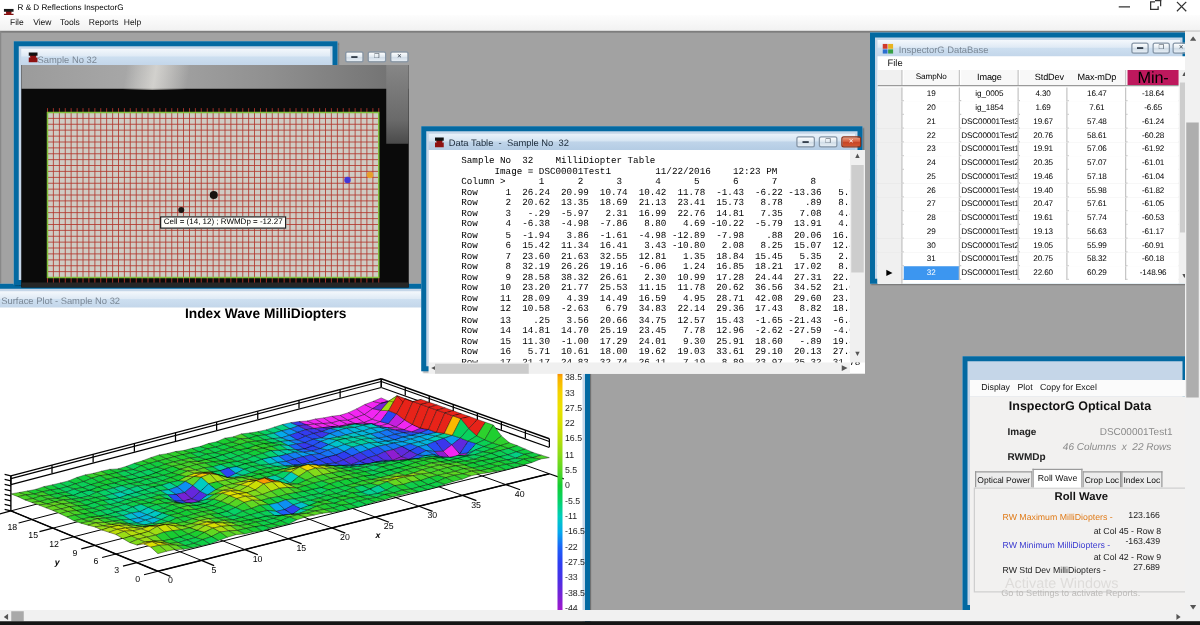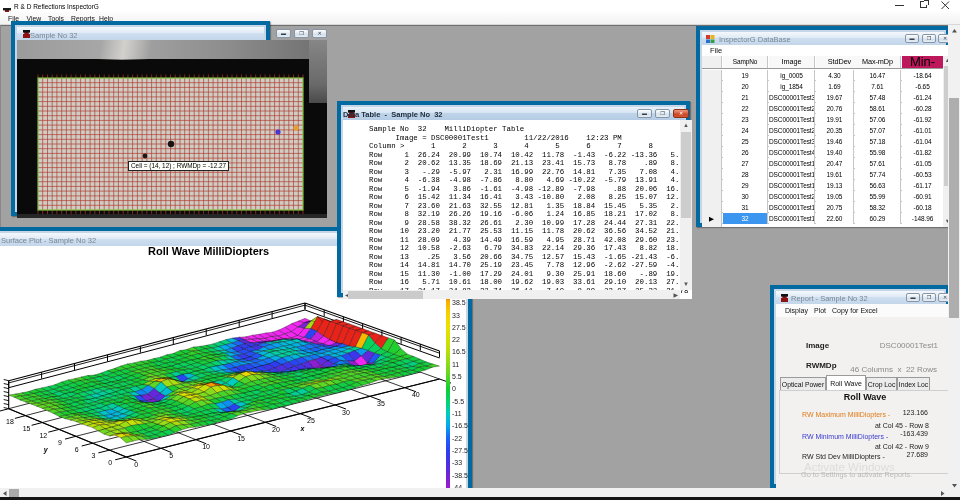--- a/index.html
+++ b/index.html
@@ -36,21 +36,21 @@
 <div class="abs" style="left:0;top:25px;width:960px;height:1px;background:#6e6e6e;"></div>
 <div class="abs" style="left:0;top:25px;width:1px;height:472px;background:#888;"></div>
 <div class="abs" style="left:959px;top:25px;width:1px;height:472px;background:#909090;"></div>
 
 <div class="win" style="left:-19px;top:227px;width:491px;height:290px;">
  <div class="tbar">
   <span style="position:absolute;left:14px;top:3px;">Surface Plot - Sample No 32</span>
  </div>
  <div class="abs" style="left:2px;top:15px;right:2px;height:272px;background:#ffffff;"></div>
 </div>
-<div class="abs" style="left:148px;top:245px;font-size:11px;font-weight:bold;color:#000;white-space:nowrap;">Roll Wave MilliDiopters</div>
+<div class="abs" style="left:148px;top:245px;font-size:11px;font-weight:bold;color:#000;white-space:nowrap;">Index Wave MilliDiopters</div>
 <svg width="470" height="262" viewBox="0 0 470 262" style="position:absolute;left:0px;top:228px;" xmlns="http://www.w3.org/2000/svg">
     <path d="M126.3 229.0L8.7 180.7 M161.1 220.3L41.6 172.1 M195.9 211.7L74.5 163.4 M230.7 203.0L107.5 154.8 M265.5 194.3L140.4 146.2 M300.3 185.7L173.3 137.5 M335.1 177.0L206.2 128.9 M369.9 168.3L239.2 120.3 M404.7 159.7L272.1 111.6 M439.5 151.0L305.0 103.0 M126.3 229.0L439.5 151.0 M109.5 222.1L420.3 144.1 M92.7 215.2L401.1 137.3 M75.9 208.3L381.9 130.4 M59.1 201.4L362.6 123.6 M42.3 194.5L343.4 116.7 M25.5 187.6L324.2 109.9 M8.7 180.7L305.0 103.0" stroke="#000" stroke-width="0.8" fill="none"></path>
     <line x1="8.7" y1="152.7" x2="305.0" y2="75.0" stroke="#000" stroke-width="1.1"></line>
     <line x1="8.7" y1="154.9" x2="305.0" y2="77.2" stroke="#000" stroke-width="0.9"></line>
     <line x1="8.7" y1="159.7" x2="305.0" y2="82.0" stroke="#000" stroke-width="1.0"></line>
     <line x1="8.7" y1="152.7" x2="8.7" y2="159.2" stroke="#000" stroke-width="1.0"></line>
     <line x1="41.6" y1="144.1" x2="41.6" y2="150.6" stroke="#000" stroke-width="1.0"></line>
     <line x1="74.5" y1="135.4" x2="74.5" y2="141.9" stroke="#000" stroke-width="1.0"></line>
     <line x1="107.5" y1="126.8" x2="107.5" y2="133.3" stroke="#000" stroke-width="1.0"></line>
     <line x1="140.4" y1="118.2" x2="140.4" y2="124.7" stroke="#000" stroke-width="1.0"></line>
@@ -1074,21 +1074,21 @@
 <div style="position:absolute;left:452px;top:385.4px;font-size:7px;color:#222;">0</div>
 <div style="position:absolute;left:452px;top:397.7px;font-size:7px;color:#222;">-5.5</div>
 <div style="position:absolute;left:452px;top:410.0px;font-size:7px;color:#222;">-11</div>
 <div style="position:absolute;left:452px;top:422.4px;font-size:7px;color:#222;">-16.5</div>
 <div style="position:absolute;left:452px;top:434.7px;font-size:7px;color:#222;">-22</div>
 <div style="position:absolute;left:452px;top:447.0px;font-size:7px;color:#222;">-27.5</div>
 <div style="position:absolute;left:452px;top:459.3px;font-size:7px;color:#222;">-33</div>
 <div style="position:absolute;left:452px;top:471.6px;font-size:7px;color:#222;">-38.5</div>
 <div style="position:absolute;left:452px;top:484.0px;font-size:7px;color:#222;">-44</div>
 
-<div class="win" style="left:11px;top:21px;width:259px;height:195px;">
+<div class="win" style="left:11px;top:33px;width:259px;height:195px;">
  <div class="tbar">
   <svg style="position:absolute;left:5px;top:2px;" width="9" height="9">
         <rect x="1" y="5" width="7" height="4" fill="#8e1212"></rect>
         <circle cx="4.5" cy="4" r="2.4" fill="#8e1212"></circle>
         <rect x="1" y="1" width="7" height="2.6" fill="#111"></rect>
       </svg>
   <span style="position:absolute;left:13px;top:3.5px;">Sample No 32</span>
   <div class="tbtn" style="left:259px;">▬</div>
   <div class="tbtn" style="left:277px;">❐</div>
   <div class="tbtn" style="left:295px;">✕</div>
@@ -1112,21 +1112,21 @@
  </div>
 </div>
 
 <div class="win" style="left:337px;top:101px;width:353px;height:196px;">
  <div class="tbar" style="background:linear-gradient(#eaf2fa 0%,#d5e4f2 45%,#bfd4e9 50%,#b4cce4 100%);">
   <svg style="position:absolute;left:4px;top:2px;" width="9" height="9">
         <rect x="1" y="5" width="7" height="4" fill="#8e1212"></rect>
         <circle cx="4.5" cy="4" r="2.4" fill="#8e1212"></circle>
         <rect x="1" y="1" width="7" height="2.6" fill="#111"></rect>
       </svg>
-  <span style="position:absolute;left:0;top:3px;color:#21303f;font-weight:bold;">Data Table&nbsp; -&nbsp; Sample No&nbsp; 32</span>
+  <span style="position:absolute;left:16px;top:3px;color:#21303f;font-weight:normal;">Data Table&nbsp; -&nbsp; Sample No&nbsp; 32</span>
   <div class="tbtn" style="left:294px;">▬</div>
   <div class="tbtn" style="left:312px;">❐</div>
   <div class="tbtn" style="left:330px;width:16px;background:linear-gradient(#e89a7e,#d4593a 50%,#c54426 51%,#d3552f);border-color:#903015;color:#fff;">✕</div>
  </div>
  <div class="abs" style="left:2px;top:15px;width:349px;height:179px;background:#fff;">
   <pre style="position:absolute;left:-1px;top:5px;font-family:'Liberation Mono',monospace;font-size:7.4px;line-height:8.5px;color:#000;padding-left:27px;">Sample No  32    MilliDiopter Table
       Image = DSC00001Test1        11/22/2016    12:23 PM
 Column &gt;      1      2      3      4      5      6      7      8      9
 Row     1  26.24  20.99  10.74  10.42  11.78  -1.43  -6.22 -13.36   5.95
 Row     2  20.62  13.35  18.69  21.13  23.41  15.73   8.78    .89   8.28
@@ -1302,41 +1302,31 @@
   </div>
   <div class="abs" style="left:241px;top:0;width:9px;height:171px;background:#f0f0f0;">
    <div class="abs" style="left:0;top:1px;width:9px;text-align:center;font-size:5.5px;color:#555;">▲</div>
    <div class="abs" style="left:0.5px;top:10px;width:8px;height:120px;background:#cdcdcd;"></div>
    <div class="abs" style="left:0;top:162px;width:9px;text-align:center;font-size:5.5px;color:#555;">▼</div>
   </div>
  </div>
 </div>
 
 <div class="win" style="left:770px;top:285px;width:180px;height:203px;">
- <div class="tbar">
-  <svg style="position:absolute;left:4px;top:2px;" width="9" height="9">
-        <rect x="1" y="5" width="7" height="4" fill="#8e1212"></rect>
-        <circle cx="4.5" cy="4" r="2.4" fill="#8e1212"></circle>
-        <rect x="1" y="1" width="7" height="2.6" fill="#111"></rect>
-      </svg>
-  <span style="position:absolute;left:15px;top:3px;">Report - Sample No 32</span>
-  <div class="tbtn" style="left:130px;width:14px;">▬</div>
-  <div class="tbtn" style="left:146px;width:14px;">❐</div>
-  <div class="tbtn" style="left:162px;width:14px;">✕</div>
- </div>
  <div class="abs" style="left:2px;top:15px;width:176px;height:13px;background:#fbfbfb;font-size:7px;color:#111;">
   <span style="position:absolute;left:9px;top:3px;">Display</span>
   <span style="position:absolute;left:38px;top:3px;">Plot</span>
   <span style="position:absolute;left:56px;top:3px;">Copy for Excel</span>
  </div>
  <div class="abs" style="left:2px;top:28px;width:176px;height:173px;background:#f2f1f0;">
+  <div class="abs" style="left:0;top:3px;width:176px;text-align:center;font-size:10px;font-weight:bold;color:#111;">InspectorG Optical Data</div>
   <div class="abs" style="left:30px;top:23.5px;font-size:8px;font-weight:bold;color:#222;">Image</div>
   <div class="abs" style="right:14px;top:23.5px;font-size:8px;color:#8a8a8a;">DSC00001Test1</div>
   <div class="abs" style="left:30px;top:44px;font-size:8px;font-weight:bold;color:#222;">RWMDp</div>
-  <div class="abs" style="right:15px;top:48px;font-size:8px;color:#8a8a8a;">46 Columns&nbsp; x&nbsp; 22 Rows</div>
+  <div class="abs" style="right:15px;top:36px;font-size:8px;color:#8a8a8a;font-style:italic;">46 Columns&nbsp; x&nbsp; 22 Rows</div>
   <div class="abs" style="left:4px;top:60px;width:46px;height:13px;border:1px solid #9a9a9a;border-bottom:none;background:#ececec;font-size:6.8px;text-align:center;line-height:13px;color:#111;">Optical Power</div>
   <div class="abs" style="left:50px;top:58px;width:40px;height:15px;border:1px solid #9a9a9a;border-bottom:none;background:#fff;font-size:7px;text-align:center;line-height:15px;color:#111;z-index:2;">Roll Wave</div>
   <div class="abs" style="left:90px;top:60px;width:31px;height:13px;border:1px solid #9a9a9a;border-bottom:none;background:#ececec;font-size:6.8px;text-align:center;line-height:13px;color:#111;">Crop Loc</div>
   <div class="abs" style="left:121px;top:60px;width:33px;height:13px;border:1px solid #9a9a9a;border-bottom:none;background:#ececec;font-size:6.8px;text-align:center;line-height:13px;color:#111;">Index Loc</div>
   <div class="abs" style="left:3px;top:73px;width:170px;height:84px;border:1px solid #cfcfcf;background:#f2f1f0;">
    <div class="abs" style="left:0;top:1px;width:170px;text-align:center;font-size:9px;font-weight:bold;color:#111;">Roll Wave</div>
    <div class="abs" style="left:22px;top:20px;font-size:7px;color:#e07b18;">RW Maximum MilliDiopters -</div>
    <div class="abs" style="right:20px;top:17.5px;font-size:7px;color:#222;">123.166</div>
    <div class="abs" style="right:19px;top:31px;font-size:7px;color:#222;">at Col 45 - Row 8</div>
    <div class="abs" style="left:22px;top:42px;font-size:7px;color:#3a3ad0;">RW Minimum MilliDiopters -</div>

